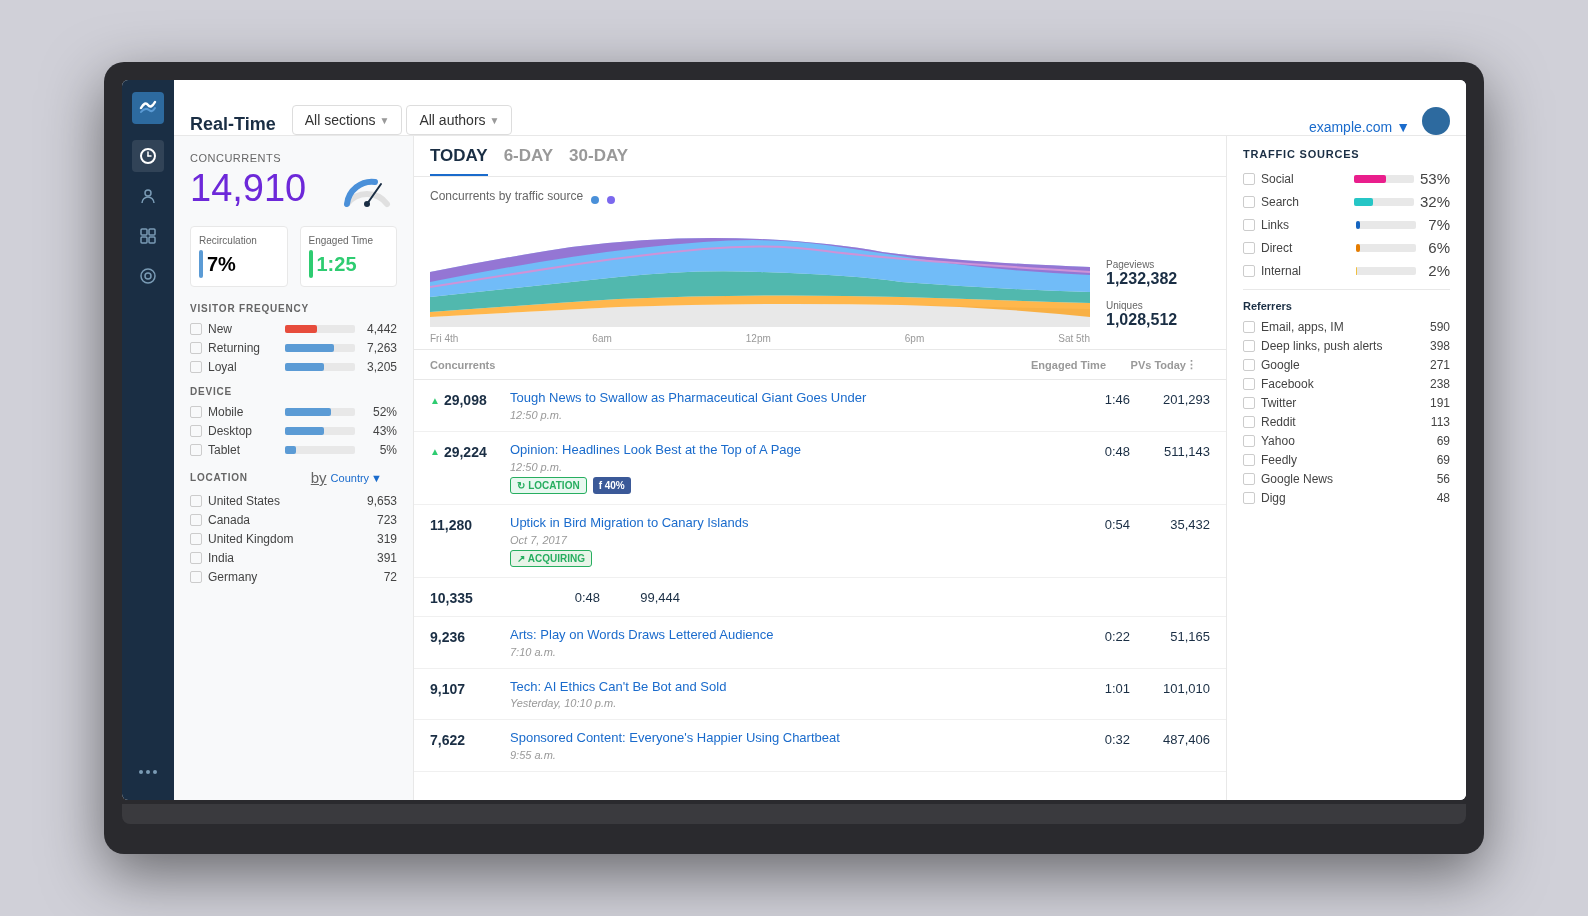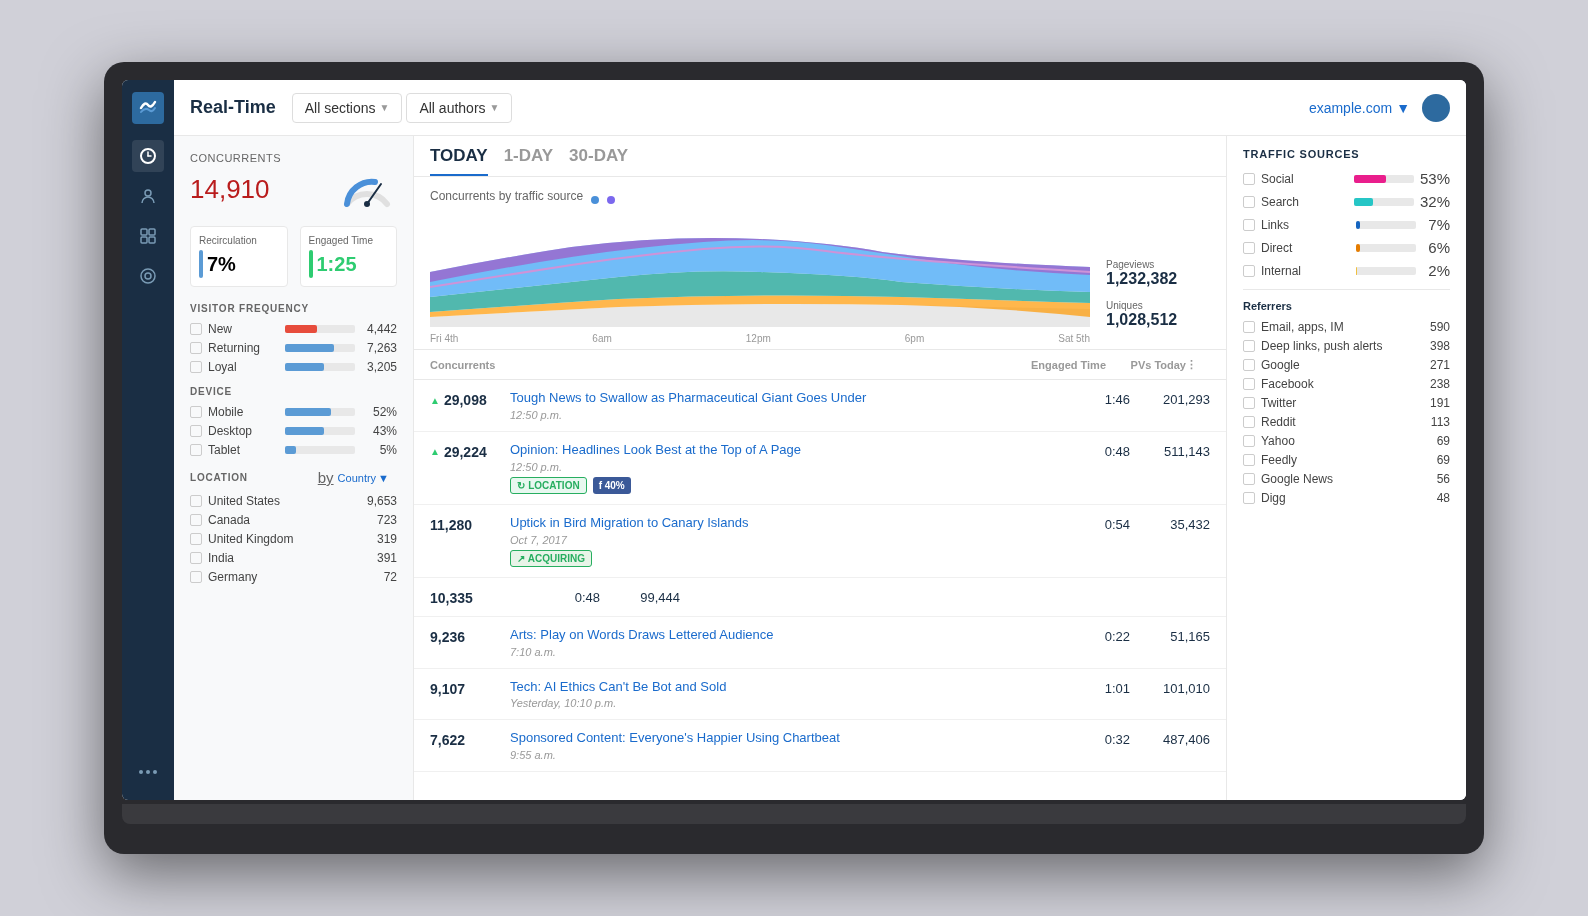--- a/index.html
+++ b/index.html
@@ -63,21 +63,21 @@
       flex: 1;
       display: flex;
       flex-direction: column;
       overflow: hidden;
     }
     
     .header {
       background: #fff;
       border-bottom: 1px solid #e8e8e8;
       display: flex;
-      align-items: center;
+      align-items: flex-end;
       padding: 0 16px;
       height: 56px;
       flex-shrink: 0;
     }
     .header-title {
       font-size: 18px;
       font-weight: 700;
       color: #1a2e44;
       margin-right: 16px;
     }
@@ -128,23 +128,23 @@
     .stat-block {
       margin-bottom: 12px;
     }
     .stat-label {
       font-size: 11px;
       color: #666;
       text-transform: uppercase;
       letter-spacing: 0.5px;
     }
     .stat-value-large {
-      font-size: 26px;
+      font-size: 38px;
       font-weight: 300;
-      color: #b91c1c;
+      color: #6d28d9;
       line-height: 1.1;
     }
     .concurrents-row {
       display: flex;
       align-items: center;
       justify-content: space-between;
     }
     .gauge-icon {
       width: 60px;
       height: 50px;
@@ -186,21 +186,21 @@
       flex-shrink: 0;
     }
     .row-label { font-size: 12px; color: #444; flex: 1; }
     .row-bar-wrap { width: 70px; height: 8px; background: #e8e8e8; border-radius: 2px; }
     .row-bar { height: 8px; border-radius: 2px; }
     .row-value { font-size: 12px; color: #444; min-width: 36px; text-align: right; }
     .location-header {
       display: flex;
       align-items: center;
       justify-content: space-between;
-      margin: 12px 8px 8px 0;
+      margin: 12px 15px 8px 0;
     }
     .by-label { font-size: 15px; color: #666; text-decoration: underline; }
     .country-dropdown {
       font-size: 11px;
       color: #1a6bcc;
       cursor: pointer;
       display: flex;
       align-items: center;
       gap: 2px;
     }
@@ -549,21 +549,21 @@
     <div class="check-box"></div>
     <span class="row-label">Germany</span>
     <span class="row-value">72</span>
   </div>
             </div>
         </div>
 
         <div class="center-panel">
           <div class="tabs-row">
             <div class="tab active">TODAY</div>
-            <div class="tab">1-DAY</div>
+            <div class="tab">6-DAY</div>
             <div class="tab">30-DAY</div>
           </div>
 
           <div class="chart-section">
             <div style="display:flex;align-items:center;gap:8px;margin-bottom:6px;">
               <span class="chart-subtitle">Concurrents by traffic source</span>
               <span style="width:8px;height:8px;background:#4a90d9;border-radius:50%;display:inline-block;"></span>
               <span style="width:8px;height:8px;background:#7b68ee;border-radius:50%;display:inline-block;"></span>
             </div>
             <div class="chart-container">

